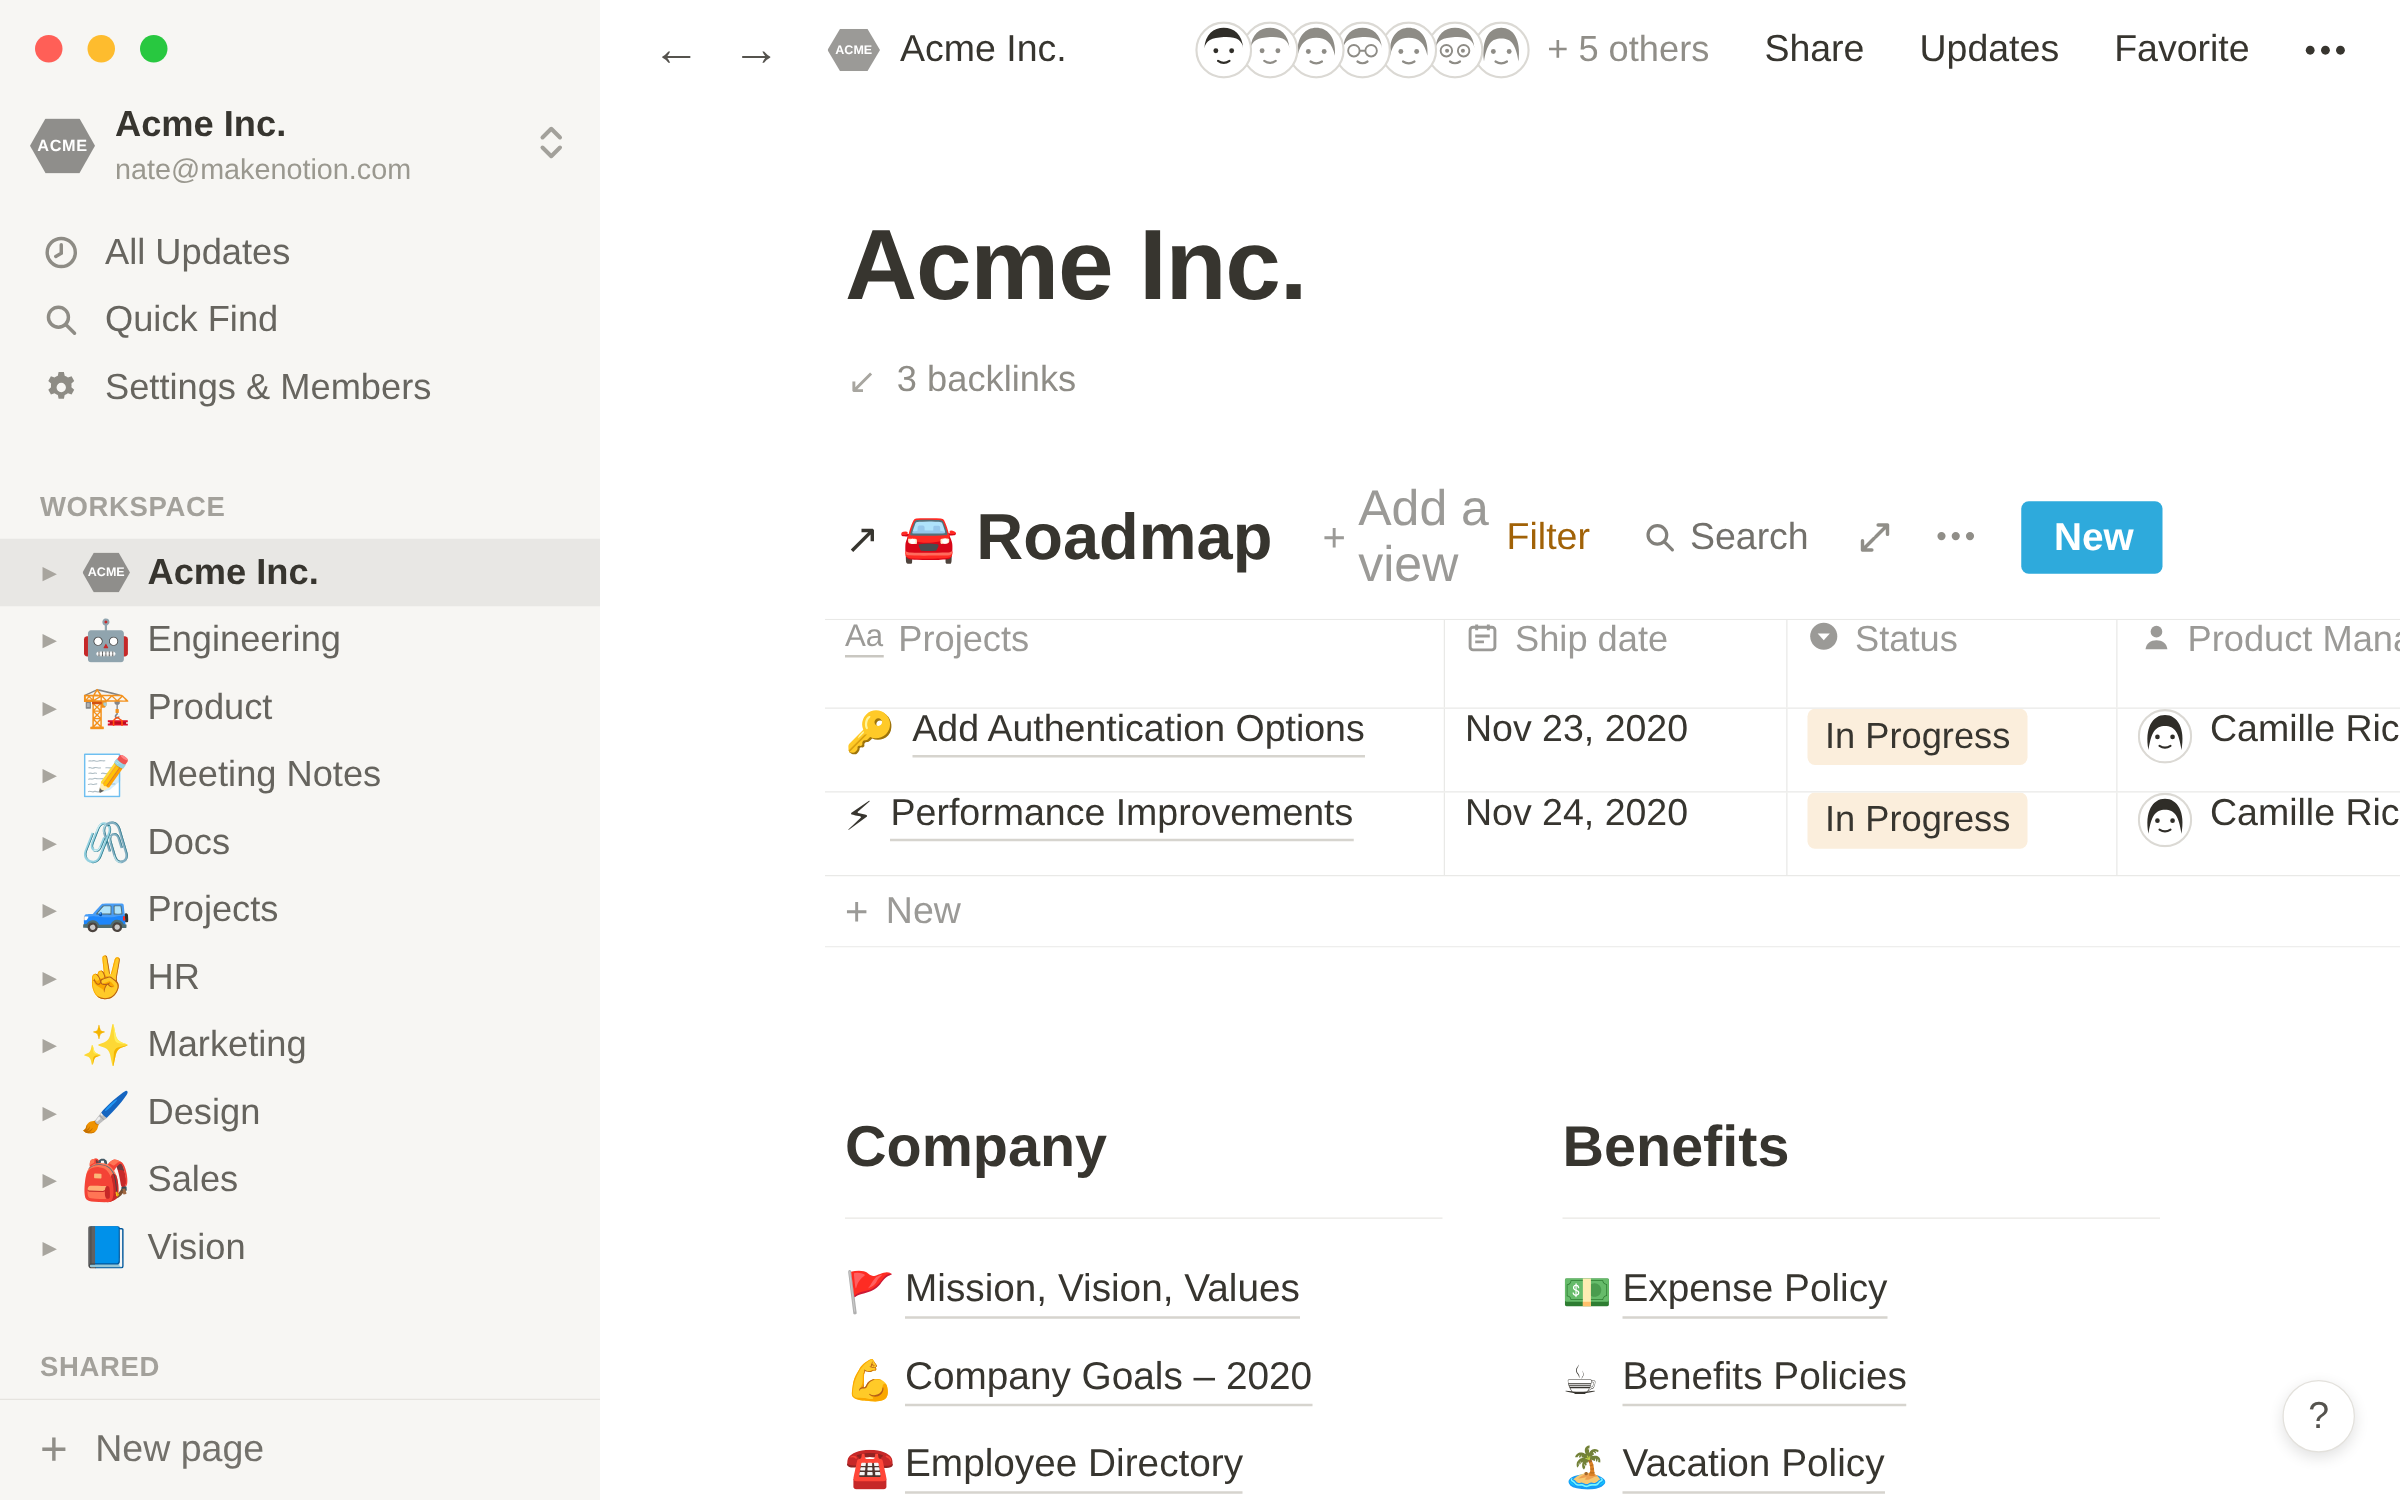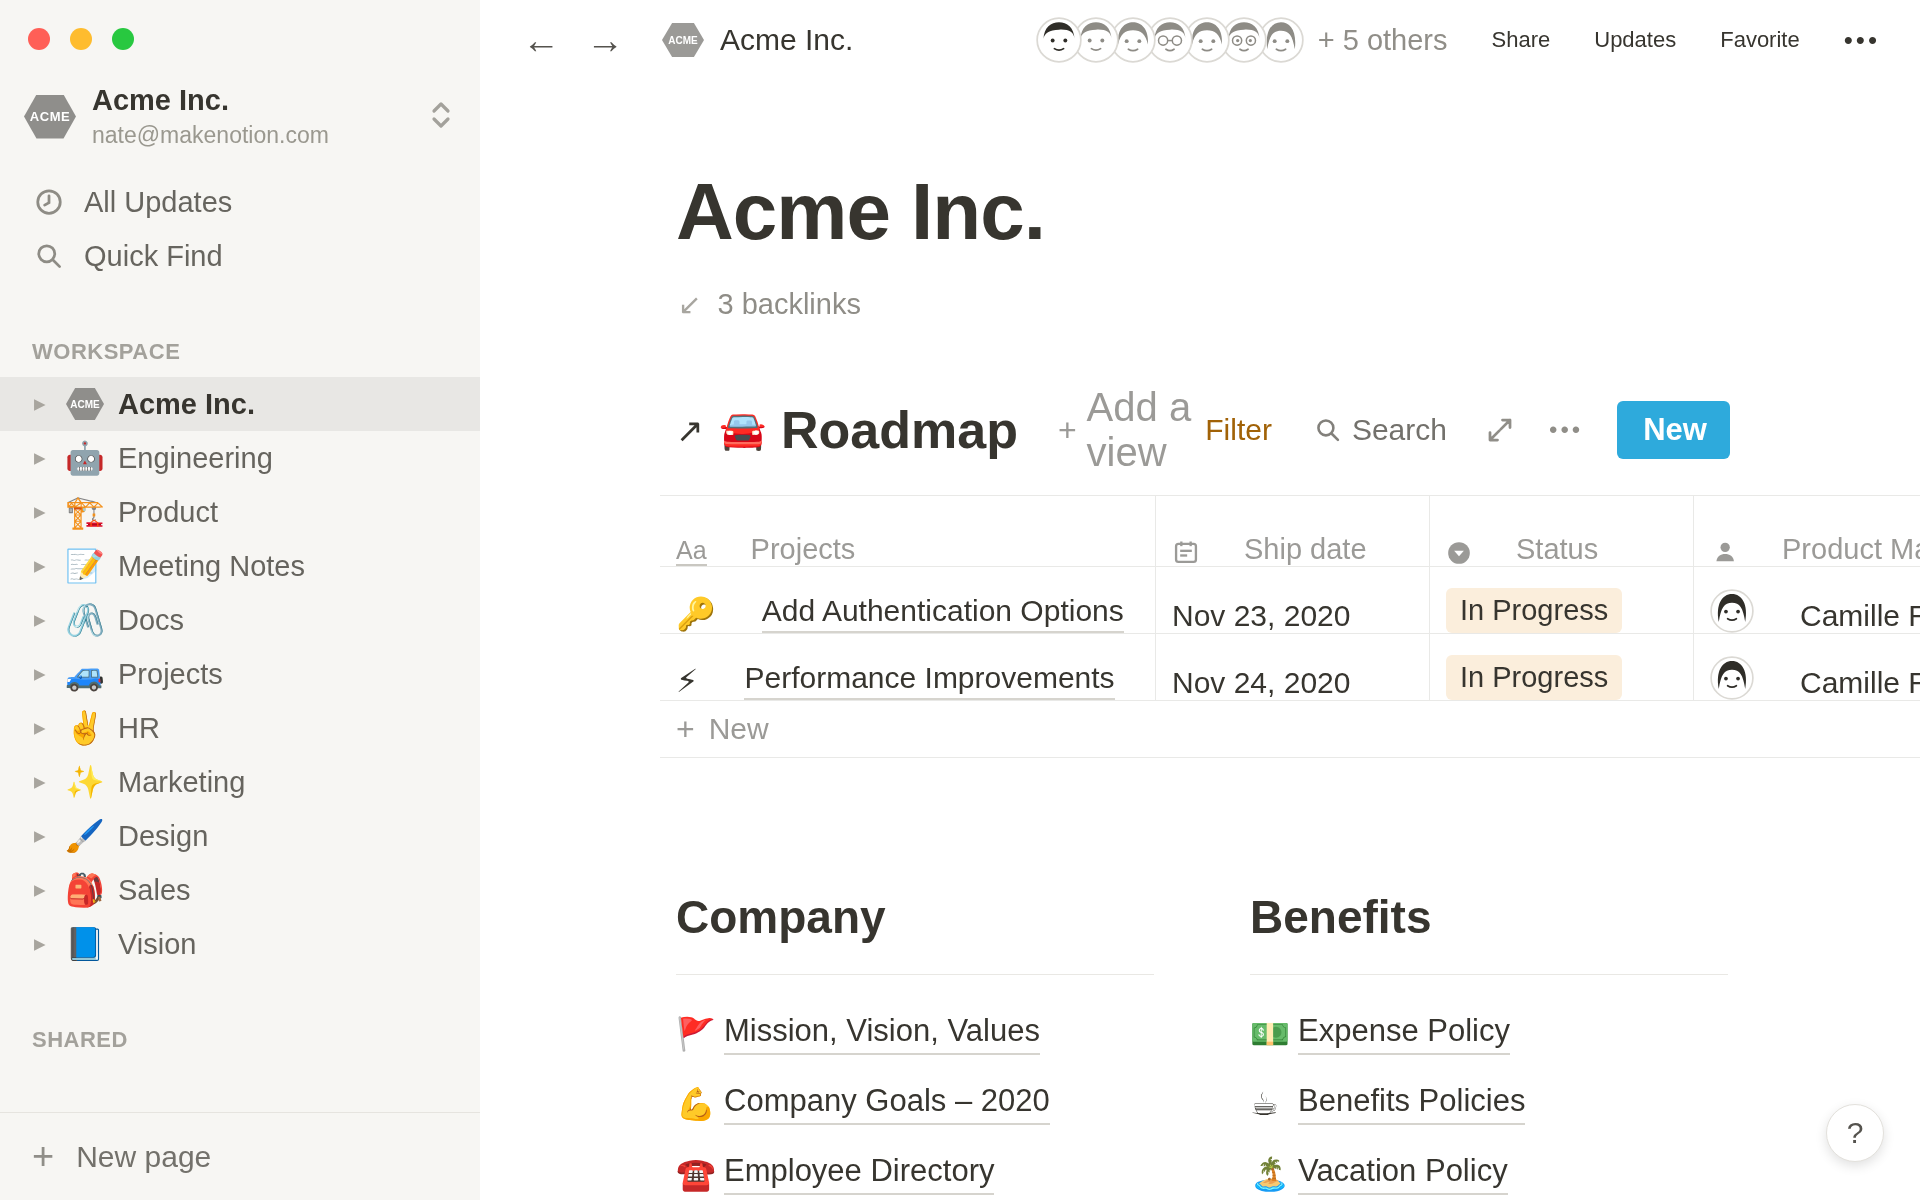--- a/index.html
+++ b/index.html
@@ -64,21 +64,21 @@
   .nav-arrow.fwd { margin-left:26px; }
   .crumb { display:flex; align-items:center; margin-left:38px; cursor:pointer; }
   .crumb-label { font-size:30px; color:#37352F; margin-left:16px; }
   .topbar-right { margin-left:auto; display:flex; align-items:center; }
   .avatars { display:flex; }
   .avatar { width:46px; height:46px; margin-left:-9px; color:#2F2D28; cursor:pointer; }
   .avatar:first-child { margin-left:0; }
   .avatar.faded { color:#8E8C86; }
   .avatar svg { width:100%; height:100%; }
   .others { font-size:29px; color:#908E88; margin-left:14px; }
-  .tb-action { font-size:22px; color:#37352F; margin-left:44px; cursor:pointer; }
+  .tb-action { font-size:30px; color:#37352F; margin-left:44px; cursor:pointer; }
   .tb-more { font-size:26px; letter-spacing:3px; color:#37352F; margin-left:44px; cursor:pointer; }
 
   .page-title { margin:86px 0 0 196px; font-size:80px; font-weight:700; letter-spacing:-1px; color:#37352F; }
   .backlinks { margin:30px 0 0 198px; display:flex; align-items:center; cursor:pointer; }
   .bl-arrow { font-size:28px; color:#A8A6A0; margin-right:16px; }
   .bl-label { font-size:29px; color:#8F8D87; }
 
   
   .db-toolbar { margin:64px 0 0 196px; width:1054px; display:flex; align-items:center; }
   .db-openarrow { font-size:33px; color:#37352F; margin-right:16px; cursor:pointer; }
@@ -98,21 +98,21 @@
     display:flex; align-items:center; cursor:pointer; overflow:hidden;
   }
   .new-btn .nb-label { color:#fff; font-size:31px; font-weight:700; padding:0 26px; }
   .new-btn .nb-chev { border-left:2px solid rgba(255,255,255,.45); height:58px; display:flex; align-items:center; padding:0 16px; }
 
   
   .db-table { margin-left:180px; width:1260px; overflow:hidden; margin-top:20px; }
   .db-row { display:grid; grid-template-columns:496px 274px 264px 520px; border-bottom:1px solid #E9E9E7; }
   .db-row.header { border-top:1px solid #E9E9E7; height:72px; }
   .db-row.data { height:67px; }
-  .db-cell { display:flex; align-items:flex-end; padding:0 16px; overflow:hidden; white-space:nowrap;gap:32px; }
+  .db-cell { display:flex; align-items:flex-start; padding:0 16px; overflow:hidden; white-space:nowrap; }
   .db-row .db-cell:nth-child(-n+3) { border-right:1px solid #E9E9E7; }
   .hdr-icon { margin-right:12px; display:flex; align-items:center; color:#9B9A97; }
   .aa-glyph { font-size:25px; color:#9B9A97; border-bottom:2px solid #C9C7C1; line-height:1.1; }
   .hdr-label { font-size:29px; color:#9B9A97; }
   .cell-emoji { font-size:32px; margin-right:14px; }
   .page-link { font-size:30px; font-weight:500; color:#37352F; border-bottom:2px solid #D6D4CE; padding-bottom:3px; cursor:pointer; white-space:nowrap; }
   .cell-date { font-size:30px; color:#37352F; }
   .status-tag { background:#FBEEDC; border-radius:6px; padding:6px 14px; font-size:29px; color:#37352F; }
   .pm-avatar { width:44px; height:44px; flex:0 0 44px; margin-right:14px; color:#2F2D28; }
   .pm-avatar svg { width:100%; height:100%; }
@@ -173,20 +173,28 @@
       <span class="smi-label">All Updates</span>
     </div>
     <div class="side-menu-item">
       <span class="smi-icon">
         <svg width="30" height="30" viewBox="0 0 24 24" fill="none" stroke="#8E8C85" stroke-width="2.2" stroke-linecap="round">
           <circle cx="10.2" cy="10.2" r="6.4"></circle>
             <line x1="15.2" y1="15.2" x2="20.5" y2="20.5"></line>
         </svg>
       </span>
       <span class="smi-label">Quick Find</span>
+    </div>
+    <div class="side-menu-item">
+      <span class="smi-icon">
+        <svg width="30" height="30" viewBox="0 0 24 24" fill="#8E8C85">
+          <path fill-rule="evenodd" d="M10.3 2h3.4l.5 2.4a7.6 7.6 0 0 1 2.1 1.2l2.3-.8 1.7 3-1.8 1.6a7.7 7.7 0 0 1 0 2.4l1.8 1.6-1.7 3-2.3-.8a7.6 7.6 0 0 1-2.1 1.2l-.5 2.4h-3.4l-.5-2.4a7.6 7.6 0 0 1-2.1-1.2l-2.3.8-1.7-3 1.8-1.6a7.7 7.7 0 0 1 0-2.4L3.7 7.8l1.7-3 2.3.8a7.6 7.6 0 0 1 2.1-1.2L10.3 2zm1.7 7a3 3 0 1 0 0 6 3 3 0 0 0 0-6z"></path>
+        </svg>
+      </span>
+      <span class="smi-label">Settings &amp; Members</span>
     </div>
   </div>
 
   <div class="section-label">WORKSPACE</div>
 
   <div>
     <div class="tree-item active">
       <span class="toggle">▶</span>
       <span class="t-icon">
           <span class="hexbadge small">ACME</span>

